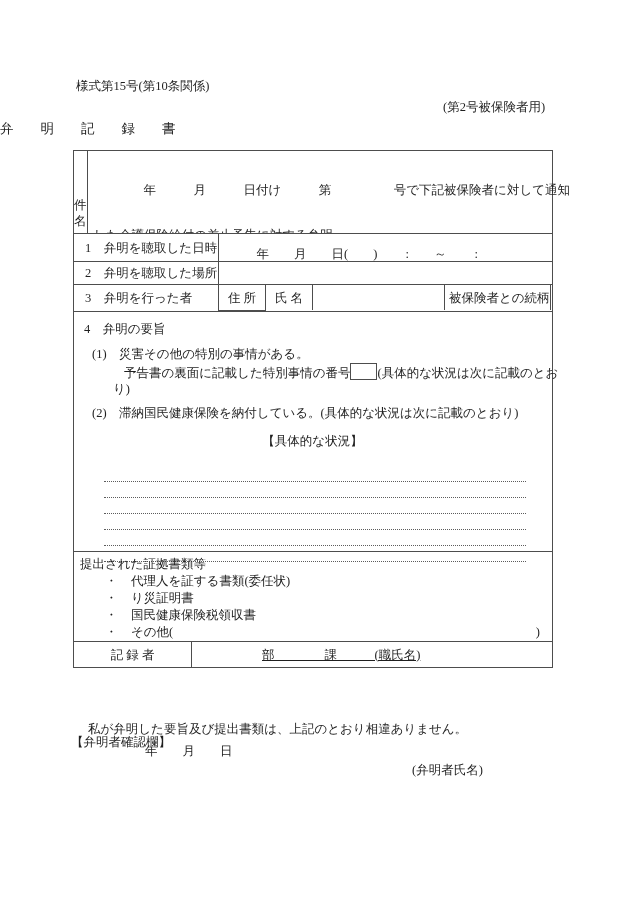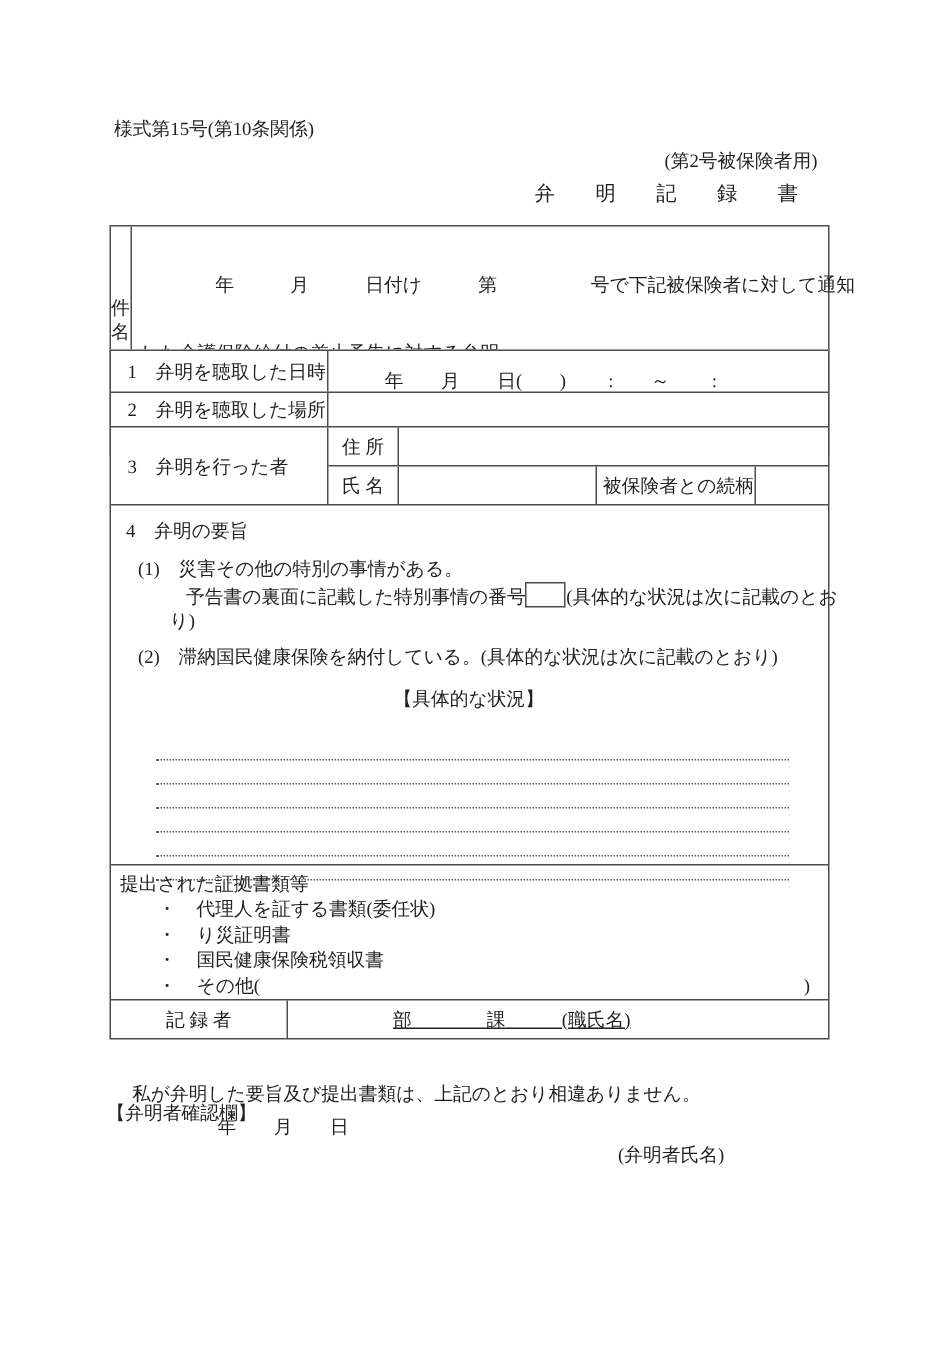--- a/index.html
+++ b/index.html
@@ -34,21 +34,21 @@
   .t1 .num-gray { flex:1; background:#cbcbcb; }
   .t1r1 { min-height:33px; }
 
   
   .t2 { top:233px; }
   .label-col { width:145px; padding-left:11px; }
   .r1 { height:28px; }
   .r2 { height:23px; }
   .r1 .value { flex:1; white-space:pre;margin-top:12px; }
   .r2 .value { flex:1; }
-  .r3col { flex:1; display:flex; flex-direction:column; }
+  .r3col { flex:1; display:flex; flex-direction:row; }
   .r3top { height:26px; }
   .r3bot { height:25px; }
   .sub-label { width:47px; }
   .addr-input { flex:1; }
   .name2-input { width:132px; }
   .relation-label { width:106px; padding-left:4px; }
   .relation-input { flex:1; }
 
   .r4 { display:block; height:240px; padding:8px 12px 0 10px; box-sizing:border-box; }
   .r4 .line { white-space:pre; }
@@ -67,21 +67,21 @@
   .bullet-marker { width:26px; }
   .bullet-last { justify-content:space-between; }
 
   .r6 { height:25px; }
   .rec-label { width:118px; }
   .rec-value { flex:1; padding-left:70px; white-space:pre;text-decoration:underline; }
 
   
   .form-number { left:76px; top:78px; }
   .audience-note { left:443px; top:99px; }
-  .doc-title { left:0; top:121px; width:532px; text-align:right; font-size:13.5px; }
+  .doc-title { left:0; top:121px; width:532px; text-align:left; font-size:13.5px; }
   .f-heading { left:71px; top:734px; }
   .f-statement { left:88px; top:721px; }
   .f-date { left:145px; top:743px; }
   .f-sign { left:412px; top:762px; }
 </style>
 </head>
 <body>
 
 <div class="sheet">
 

